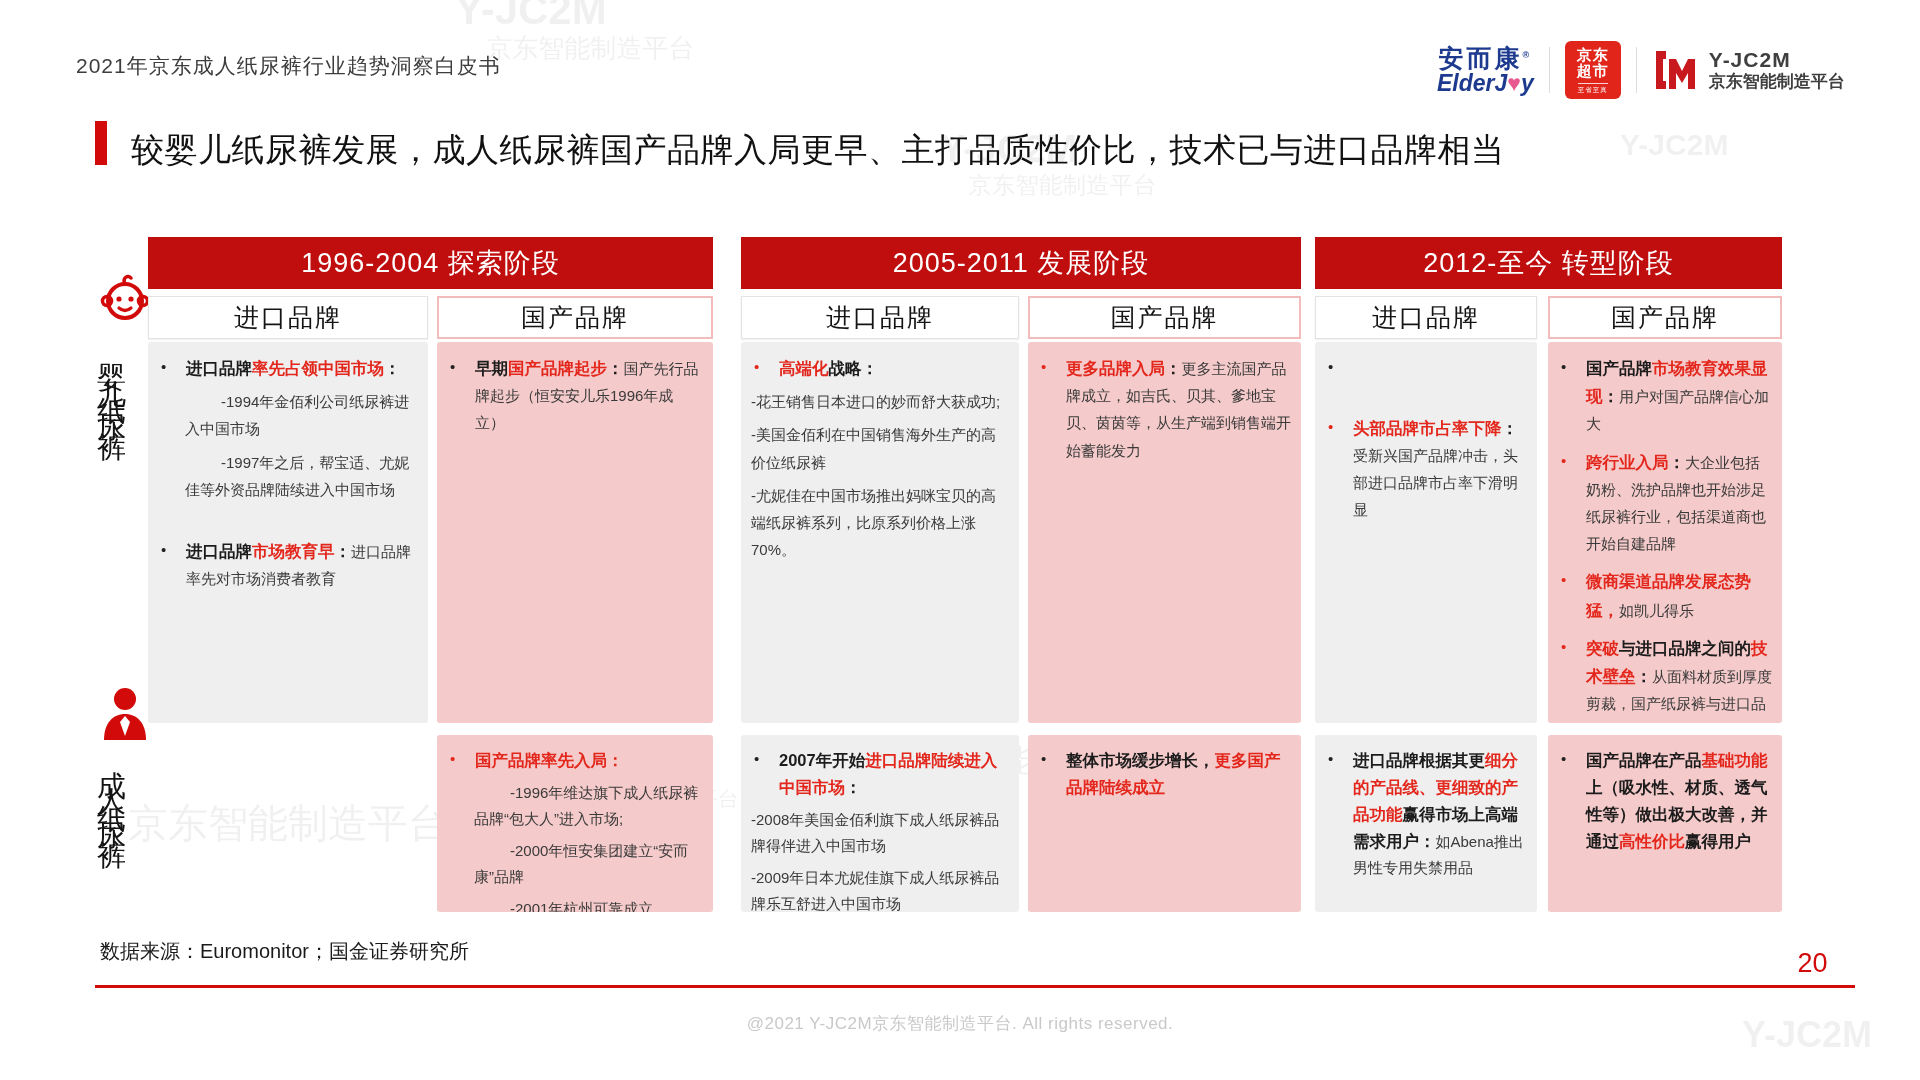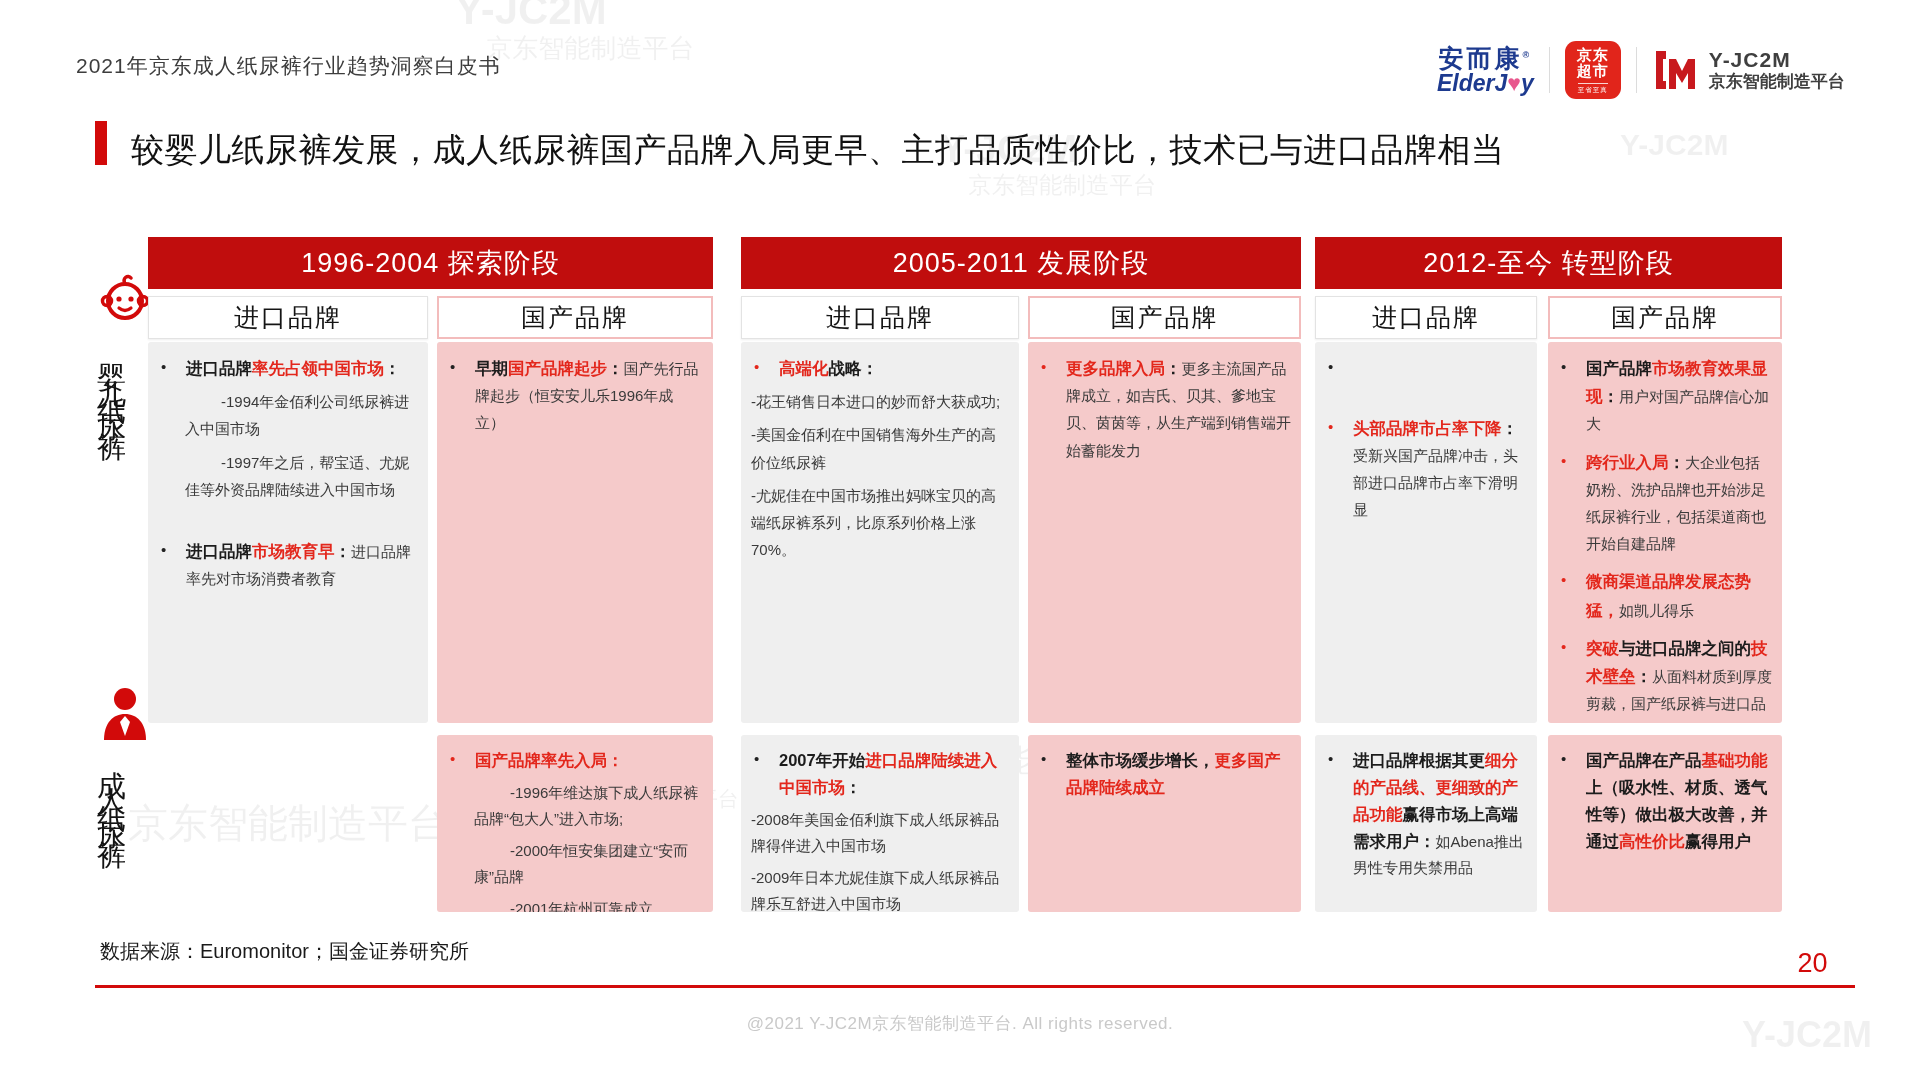--- a/index.html
+++ b/index.html
@@ -12,21 +12,21 @@
   .wm .wm-sub{display:block;font-size:.62em;font-weight:normal;margin-left:1.2em;}
   
   .doc-header{position:absolute;left:76px;top:52px;font-size:21px;color:#3d3d3d;letter-spacing:1px;}
   .logo-bar{position:absolute;left:1437px;top:38px;height:64px;display:flex;align-items:center;gap:15px;}
   .elderjoy{display:flex;flex-direction:column;align-items:center;line-height:1.05;}
   .elderjoy .cn{font-size:25px;font-weight:bold;color:#1d3a8f;letter-spacing:3px;text-align:right;}
   .elderjoy .cn sup{font-size:9px;}
   .elderjoy .en{font-size:23px;font-weight:bold;font-style:italic;color:#1d3a8f;letter-spacing:0;}
   .elderjoy .heart{color:#e8578d;font-style:normal;}
   .logo-divider{width:1px;height:46px;background:#dcdcdc;}
-  .jdsm{width:56px;height:58px;background:#e1251b;border-radius:11px;color:#fff;display:flex;flex-direction:column;align-items:center;justify-content:center;line-height:1.12;}
+  .jdsm{width:56px;height:58px;background:#e1251b;border-radius:6px;color:#fff;display:flex;flex-direction:column;align-items:center;justify-content:center;line-height:1.12;}
   .jdsm .big{font-size:15px;font-weight:bold;letter-spacing:1px;}
   .jdsm .tiny{font-size:6.5px;margin-top:3px;border-top:1px solid rgba(255,255,255,.8);padding-top:2px;letter-spacing:1px;}
   .jc2m{display:flex;align-items:center;gap:9px;}
   .jc2m .txt{display:flex;flex-direction:column;line-height:1.15;}
   .jc2m .t1{font-size:21px;font-weight:bold;color:#3f3f3f;letter-spacing:1px;}
   .jc2m .t2{font-size:17px;font-weight:bold;color:#3f3f3f;}
   
   .title-accent{position:absolute;left:95px;top:121px;width:12px;height:44px;background:#d20a0a;}
   .page-title{position:absolute;left:123px;top:120px;font-size:33px;color:#111;letter-spacing:.5px;font-weight:500;}
   

